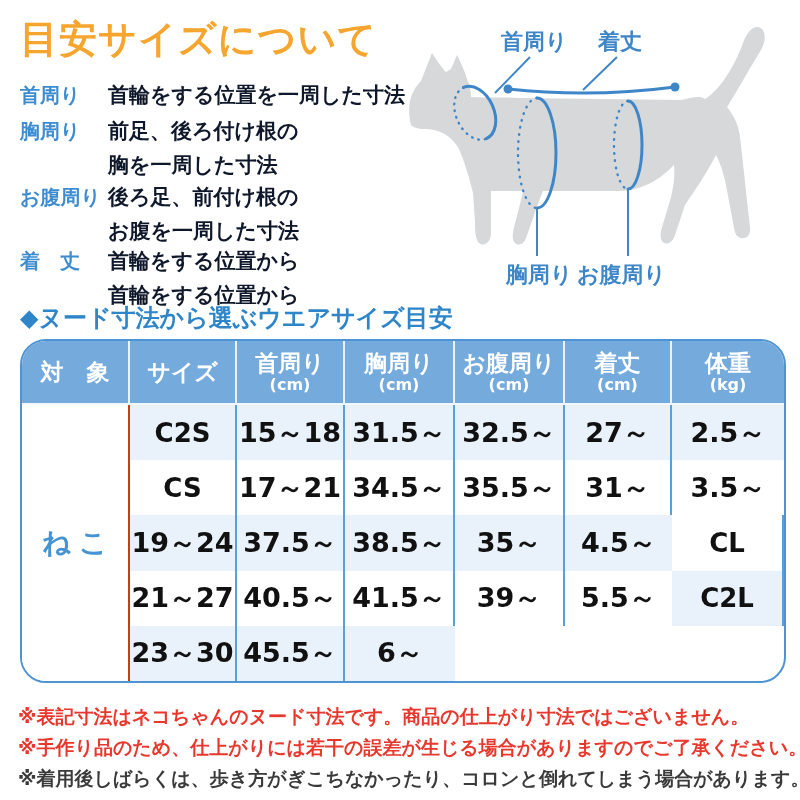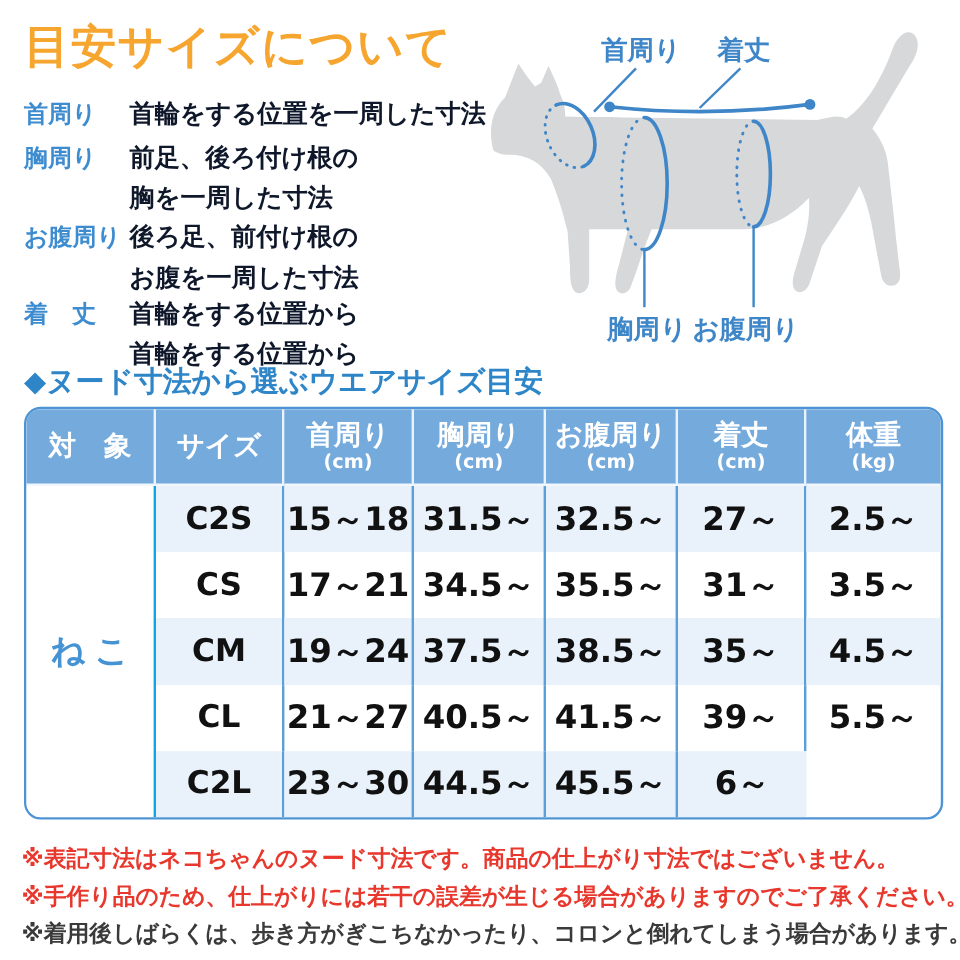--- a/index.html
+++ b/index.html
@@ -43,21 +43,21 @@
 
   
   .section-heading {
     position:absolute; left:20px; top:302px;
     font-size:24px; font-weight:bold; color:#2E86C9; white-space:nowrap;
   }
 
   
   .size-table {
     position:absolute; left:20px; top:339px; width:766px; height:344px;
-    border:2px solid #4E94D4; border-radius:14px; overflow:hidden;
+    border:2px solid #4E94D4; border-radius:26px; overflow:hidden;
     display:grid;
     grid-template-columns:108px 107px 108px 110px 110px 107px 1fr;
     grid-template-rows:64px repeat(5, 1fr);
     background:#fff;
     text-align:center;
   }
   .th {
     background:#74AADC; color:#fff;
     display:flex; flex-direction:column; align-items:center; justify-content:center;
     border-right:2px solid rgba(255,255,255,.85);
@@ -71,21 +71,21 @@
     display:flex; align-items:center; justify-content:center;
     border-right:2px solid #5B9FD8;
     font-size:27px; font-weight:600; color:#111; white-space:nowrap;
   }
   .td.lastcol { border-right:none; }
   .td.size { font-weight:bold; font-size:26px; }
   .td.tint { background:#E9F2FB; }
   .target-cell {
     grid-column:1; grid-row:2 / span 5;
     display:flex; align-items:center; justify-content:center;
-    border-right:2px solid #0ea5e9; background:#fff;
+    border-right:2px solid #c2410c; background:#fff;
     font-size:28px; font-weight:bold; color:#4593D2;
     letter-spacing:8px; text-indent:8px;
   }
 
   
   .note {
     position:absolute; left:18px; width:780px;
     font-size:19px; font-weight:bold; line-height:31px; white-space:nowrap;
   }
   #note0 { top:701px; color:#E8372C; }
@@ -253,37 +253,35 @@
     <div class="td tint">27～</div>
     <div class="td tint lastcol">2.5～</div>
 
     <div class="td size">CS</div>
     <div class="td">17～21</div>
     <div class="td">34.5～</div>
     <div class="td">35.5～</div>
     <div class="td">31～</div>
     <div class="td lastcol">3.5～</div>
 
-    <div class="td size tint">CM</div>
     <div class="td tint">19～24</div>
     <div class="td tint">37.5～</div>
     <div class="td tint">38.5～</div>
     <div class="td tint">35～</div>
     <div class="td tint lastcol">4.5～</div>
 
     <div class="td size">CL</div>
     <div class="td">21～27</div>
     <div class="td">40.5～</div>
     <div class="td">41.5～</div>
     <div class="td">39～</div>
     <div class="td lastcol">5.5～</div>
 
     <div class="td size tint">C2L</div>
     <div class="td tint">23～30</div>
-    <div class="td tint">44.5～</div>
     <div class="td tint">45.5～</div>
     <div class="td tint lastcol">6～</div>
   </div>
 
   <div class="note" id="note0">※表記寸法はネコちゃんのヌード寸法です。商品の仕上がり寸法ではございません。</div>
   <div class="note" id="note1">※手作り品のため、仕上がりには若干の誤差が生じる場合がありますのでご了承ください。</div>
   <div class="note" id="note2">※着用後しばらくは、歩き方がぎこちなかったり、コロンと倒れてしまう場合があります。</div>
 
 </div>
 

